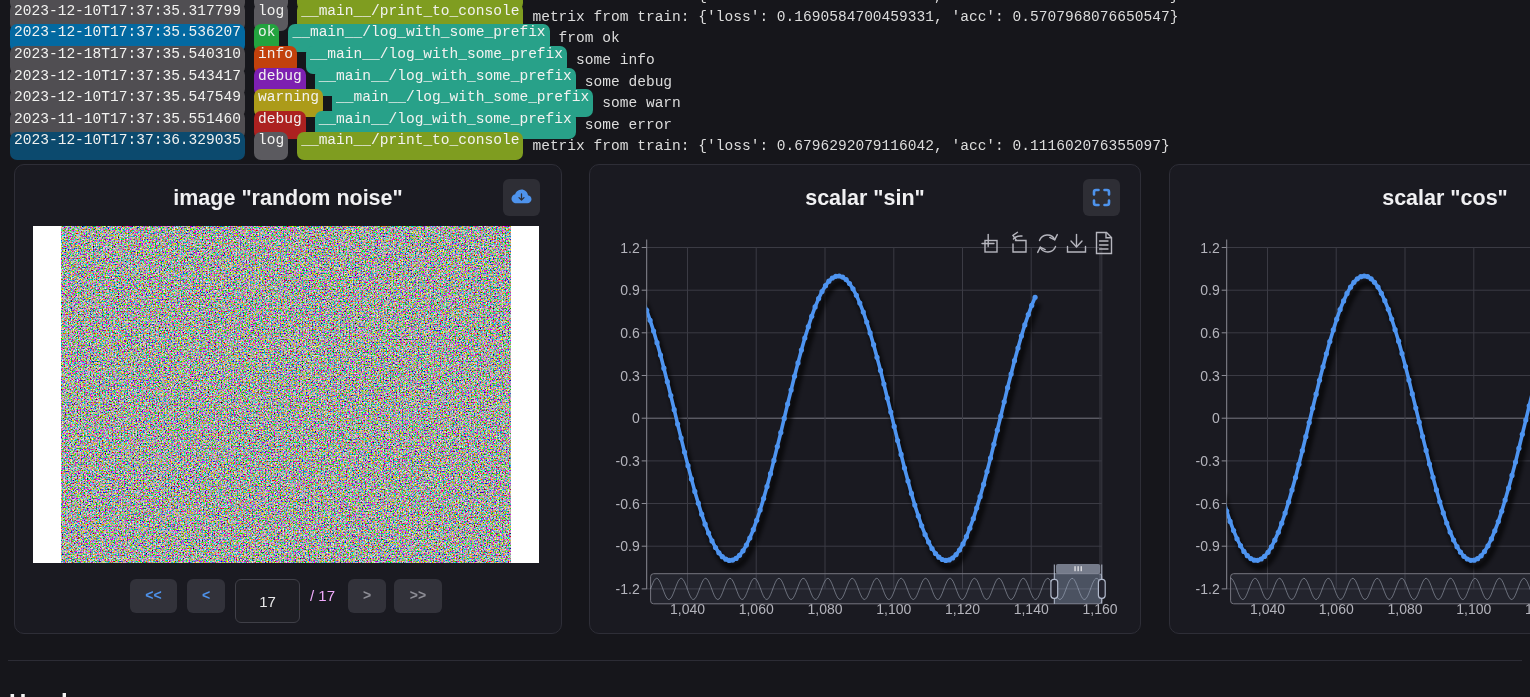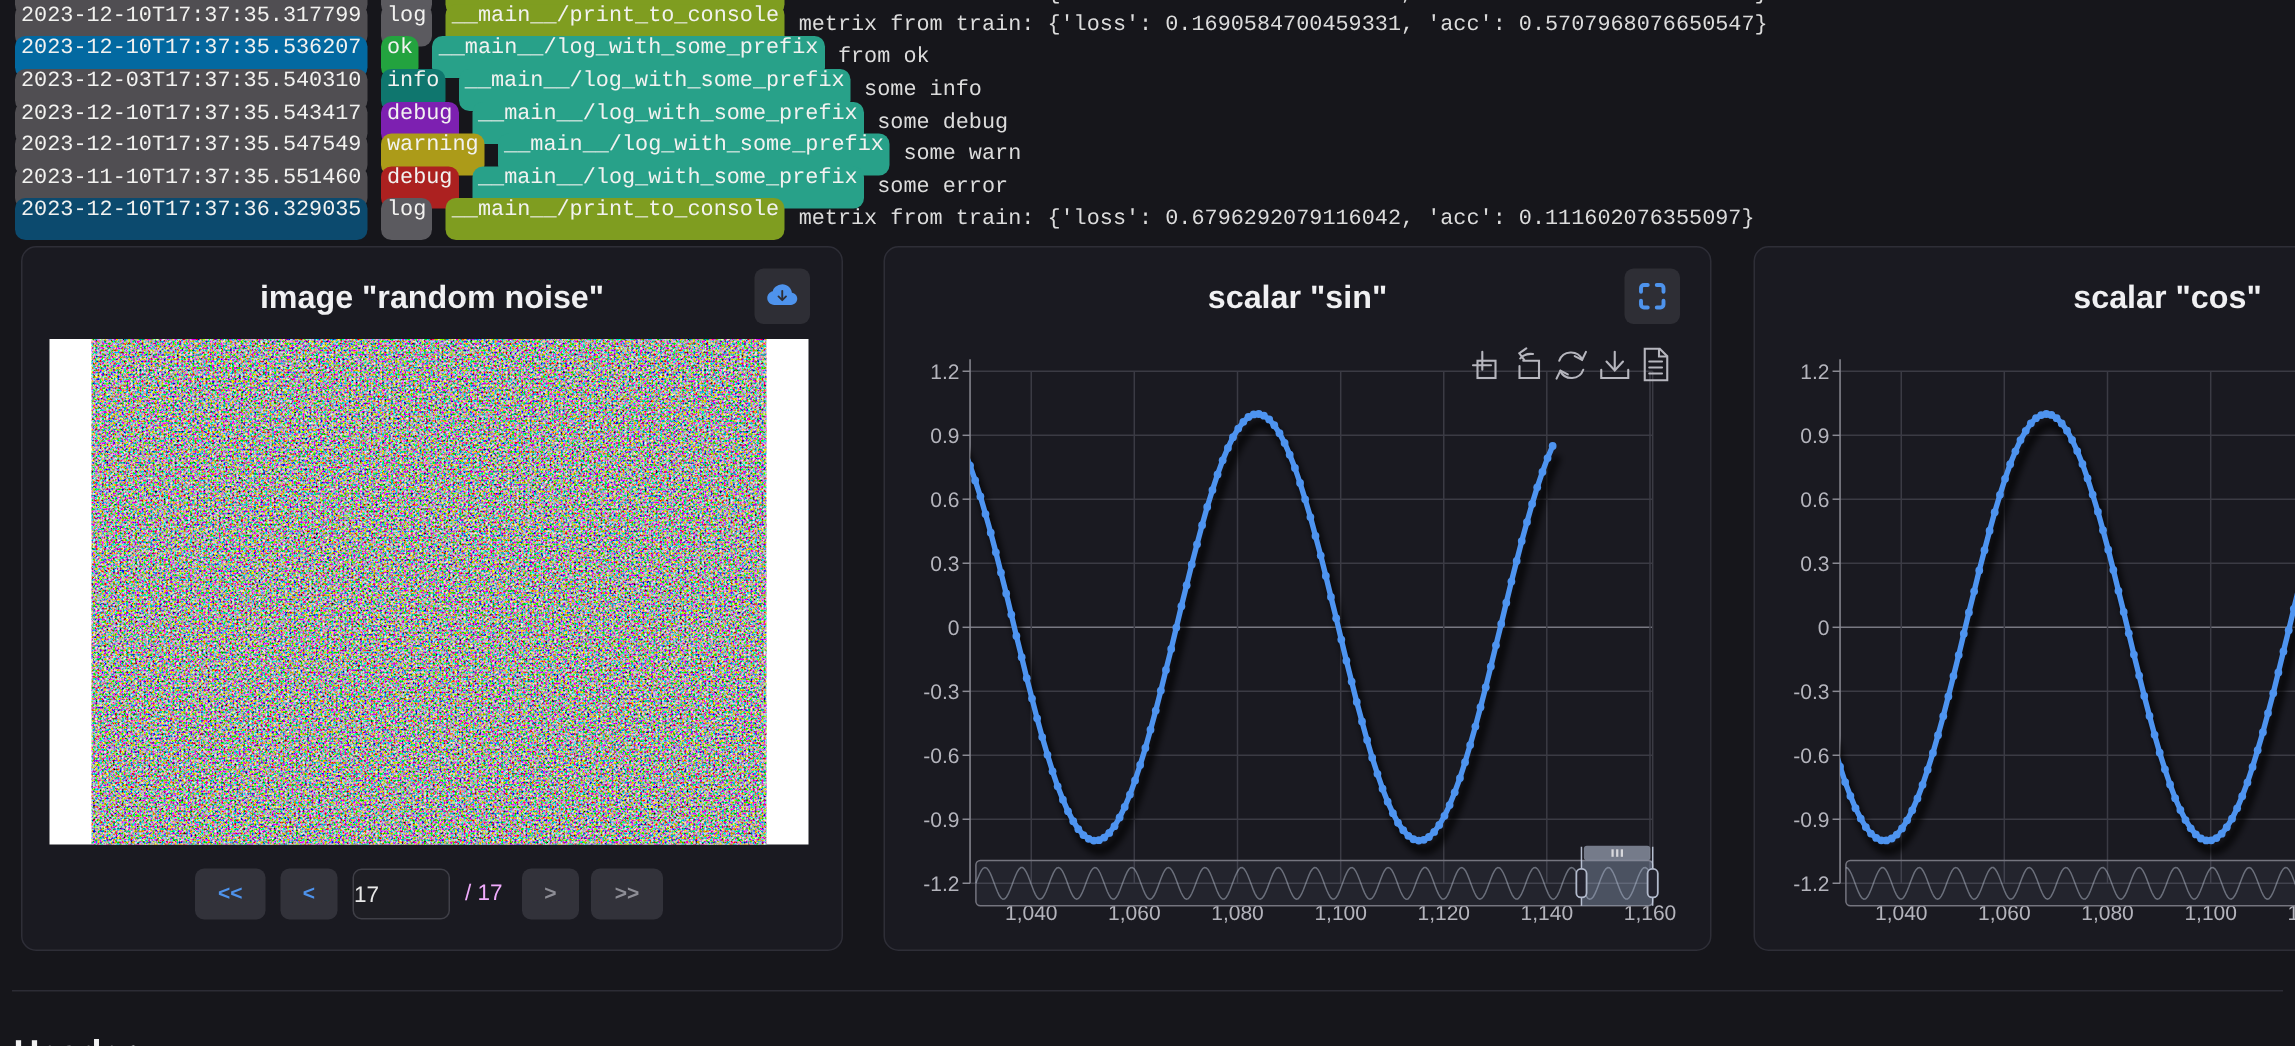--- a/index.html
+++ b/index.html
@@ -28,22 +28,22 @@
       <span class="b" style="background:#7f9d20;color:#f2f2f0">__main__/print_to_console</span>
       <span class="m">metrix from train: {'loss': 0.1690584700459331, 'acc': 0.5707968076650547}</span>
     </div>
     <div class="lr" style="top:29.4px">
       <span class="b" style="background:#0369a1;color:#f2f2f0">2023-12-10T17:37:35.536207</span>
       <span class="b" style="background:#23a33f;color:#f2f2f0">ok</span>
       <span class="b" style="background:#28a189;color:#f2f2f0">__main__/log_with_some_prefix</span>
       <span class="m">from ok</span>
     </div>
     <div class="lr" style="top:51.0px">
-      <span class="b" style="background:#504e52;color:#f2f2f0">2023-12-03T17:37:35.540310</span>
-      <span class="b" style="background:#0f766e;color:#f2f2f0">info</span>
+      <span class="b" style="background:#504e52;color:#f2f2f0">2023-12-18T17:37:35.540310</span>
+      <span class="b" style="background:#c2410c;color:#f2f2f0">info</span>
       <span class="b" style="background:#28a189;color:#f2f2f0">__main__/log_with_some_prefix</span>
       <span class="m">some info</span>
     </div>
     <div class="lr" style="top:72.5px">
       <span class="b" style="background:#504e52;color:#f2f2f0">2023-12-10T17:37:35.543417</span>
       <span class="b" style="background:#7d20b1;color:#f2f2f0">debug</span>
       <span class="b" style="background:#28a189;color:#f2f2f0">__main__/log_with_some_prefix</span>
       <span class="m">some debug</span>
     </div>
     <div class="lr" style="top:94.1px">
@@ -83,21 +83,21 @@
             <feFuncB type="linear" slope="2.2" intercept="-0.67"></feFuncB>
             <feFuncA type="linear" slope="0" intercept="1"></feFuncA>
           </feComponentTransfer>
         <feColorMatrix type="saturate" values="1.4"></feColorMatrix>
       </filter>
       <rect width="450" height="337" fill="#888" filter="url(#noise)"></rect>
     </svg>
   </div>
   <div class="pbtn blue" style="left:115px;width:47px">&lt;&lt;</div>
   <div class="pbtn blue" style="left:172px;width:38px">&lt;</div>
-  <input style="position: absolute; left: 220px; top: 414.5px; width: 65px; height: 34px; background: rgb(30, 30, 36); border: 1px solid rgb(63, 63, 71); border-radius: 6px; color: rgb(232, 232, 232); font-size: 15px; text-align: left; font-family: inherit;" value="17">
+  <input style="position: absolute; left: 220px; top: 414.5px; width: 65px; height: 44px; background: rgb(30, 30, 36); border: 1px solid rgb(63, 63, 71); border-radius: 6px; color: rgb(232, 232, 232); font-size: 15px; text-align: center; font-family: inherit;" value="17">
   <div style="position:absolute;left:295px;top:414.5px;height:34px;line-height:33px;font-size:15px;color:#f0abfc">/ 17</div>
   <div class="pbtn grey" style="left:333px;width:38px">&gt;</div>
   <div class="pbtn grey" style="left:379px;width:48px">&gt;&gt;</div>
 </div>
 
 <div class="card" style="left:589px;width:552px">
   <div class="ctitle">scalar "sin"</div>
   <svg width="552" height="468" viewBox="0 0 552 468" style="position:absolute;left:0;top:0">
       <defs>
         <clipPath id="plotsin">

